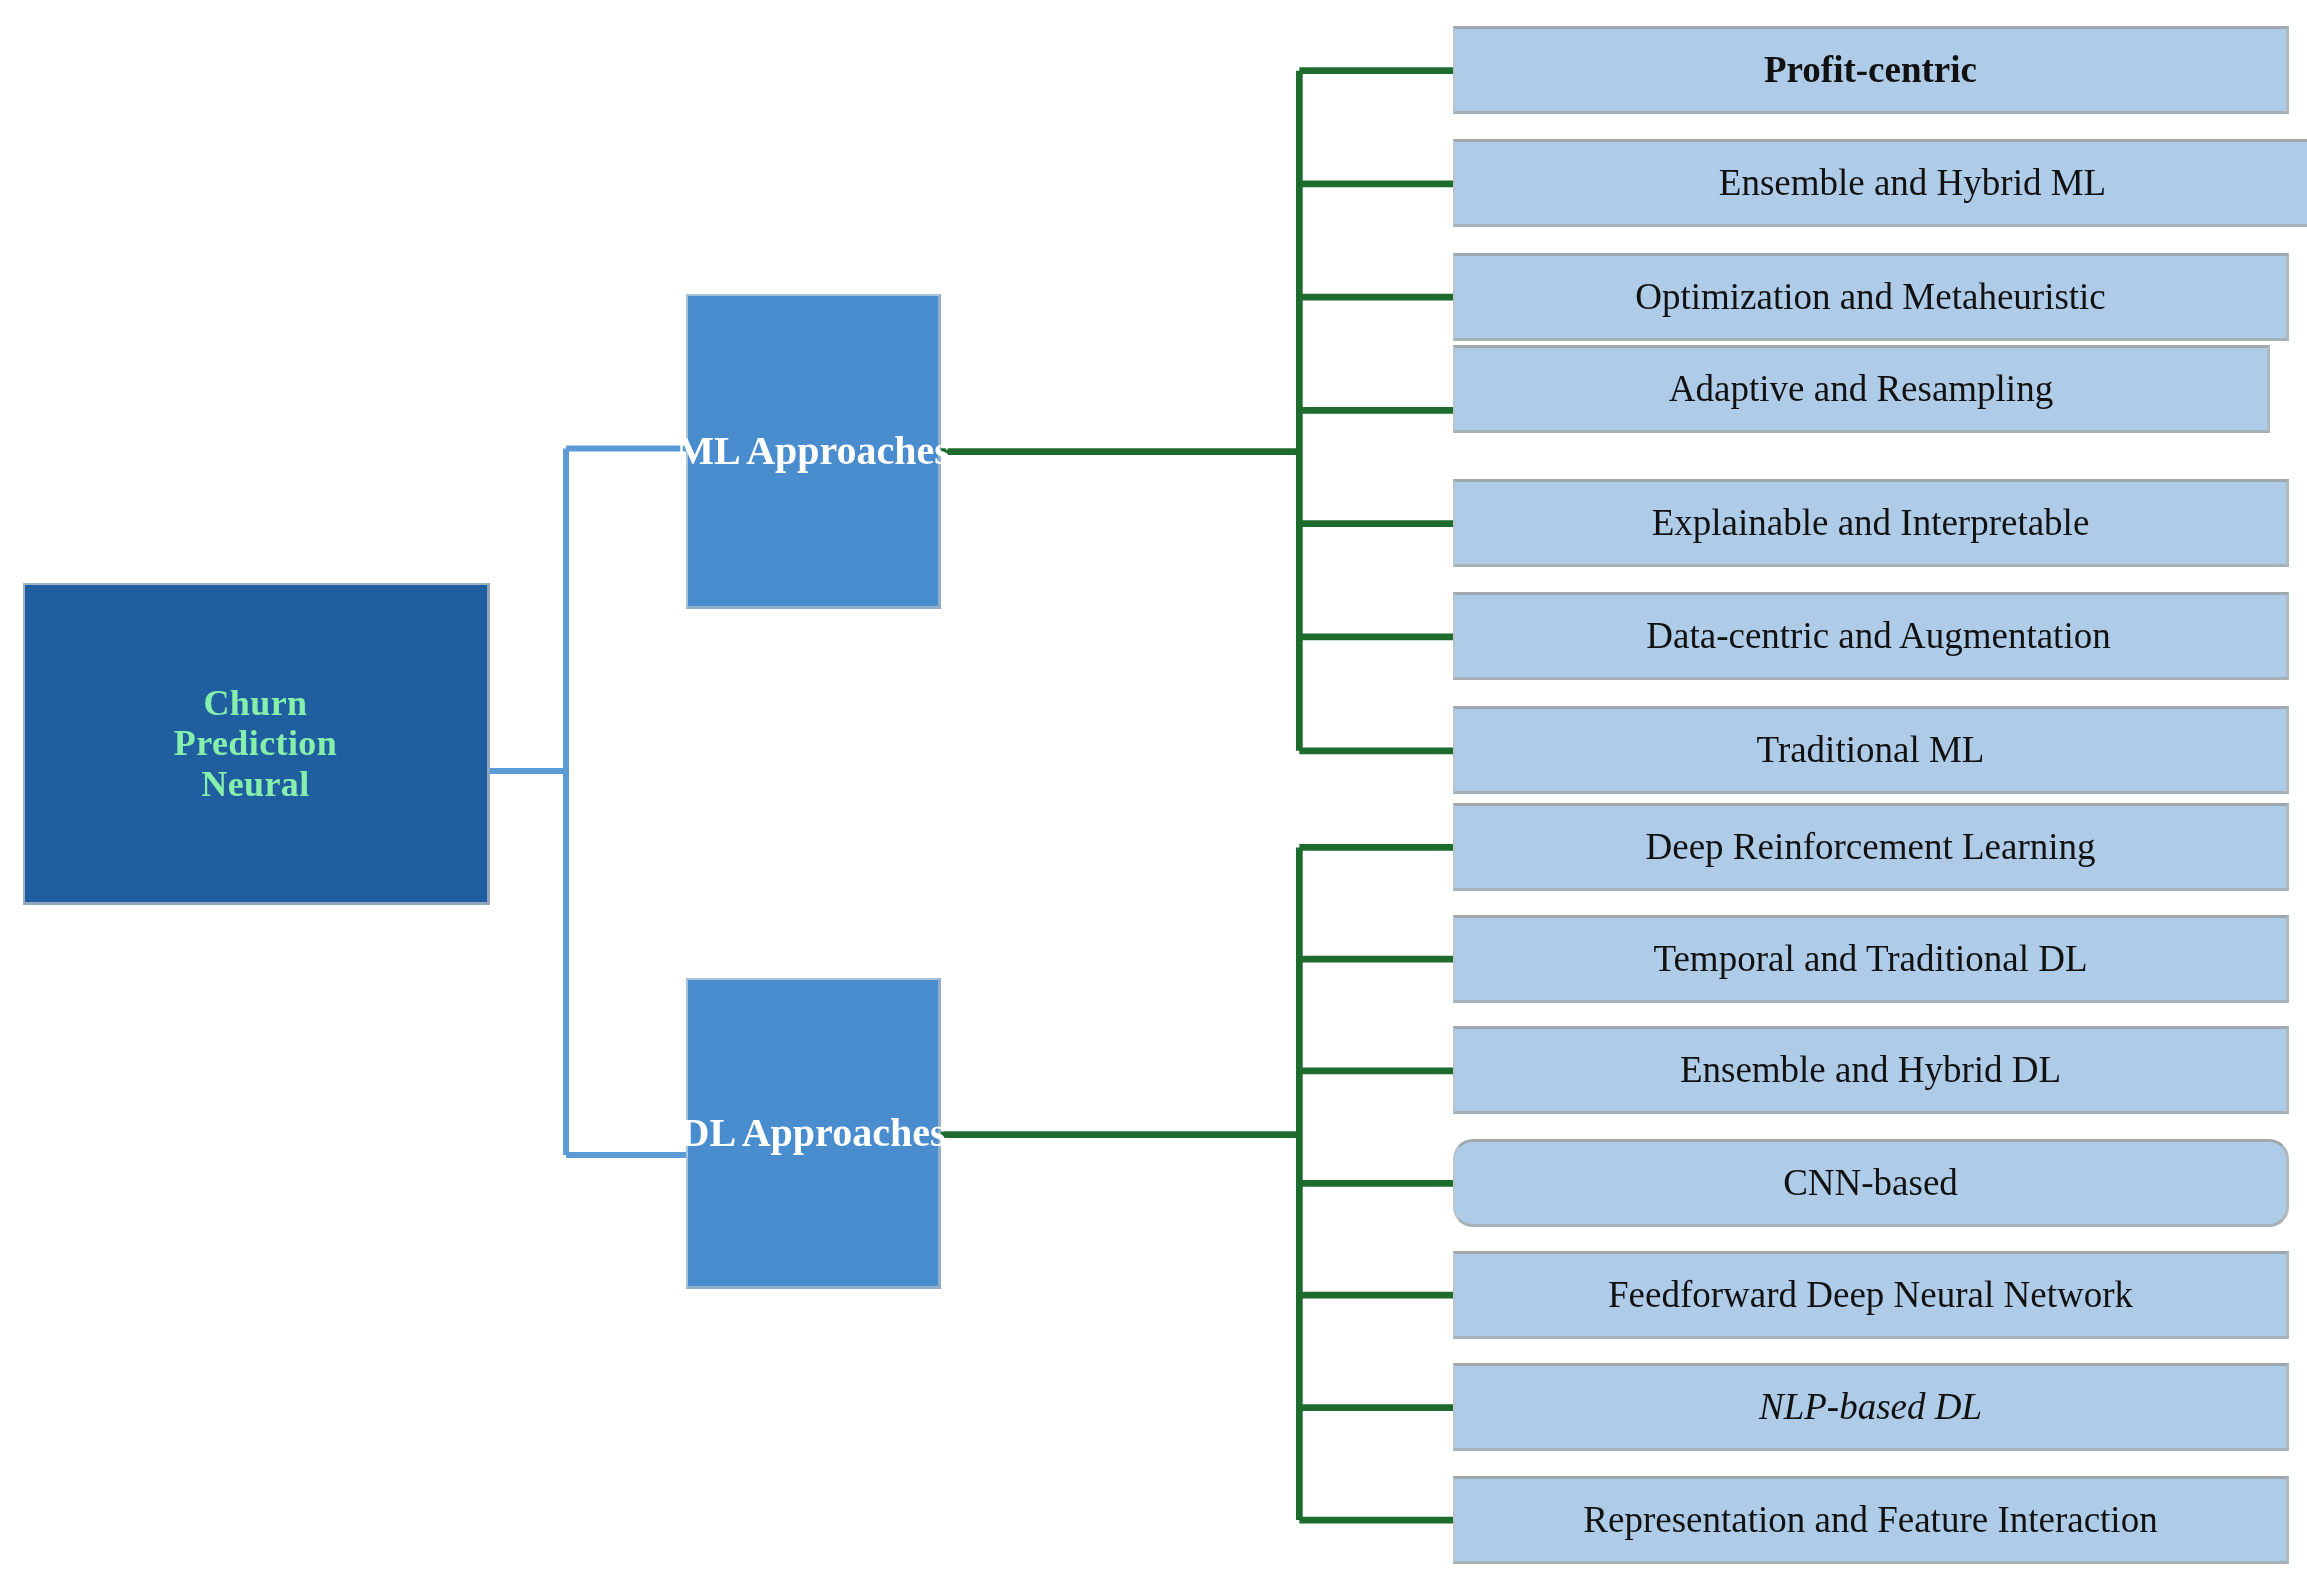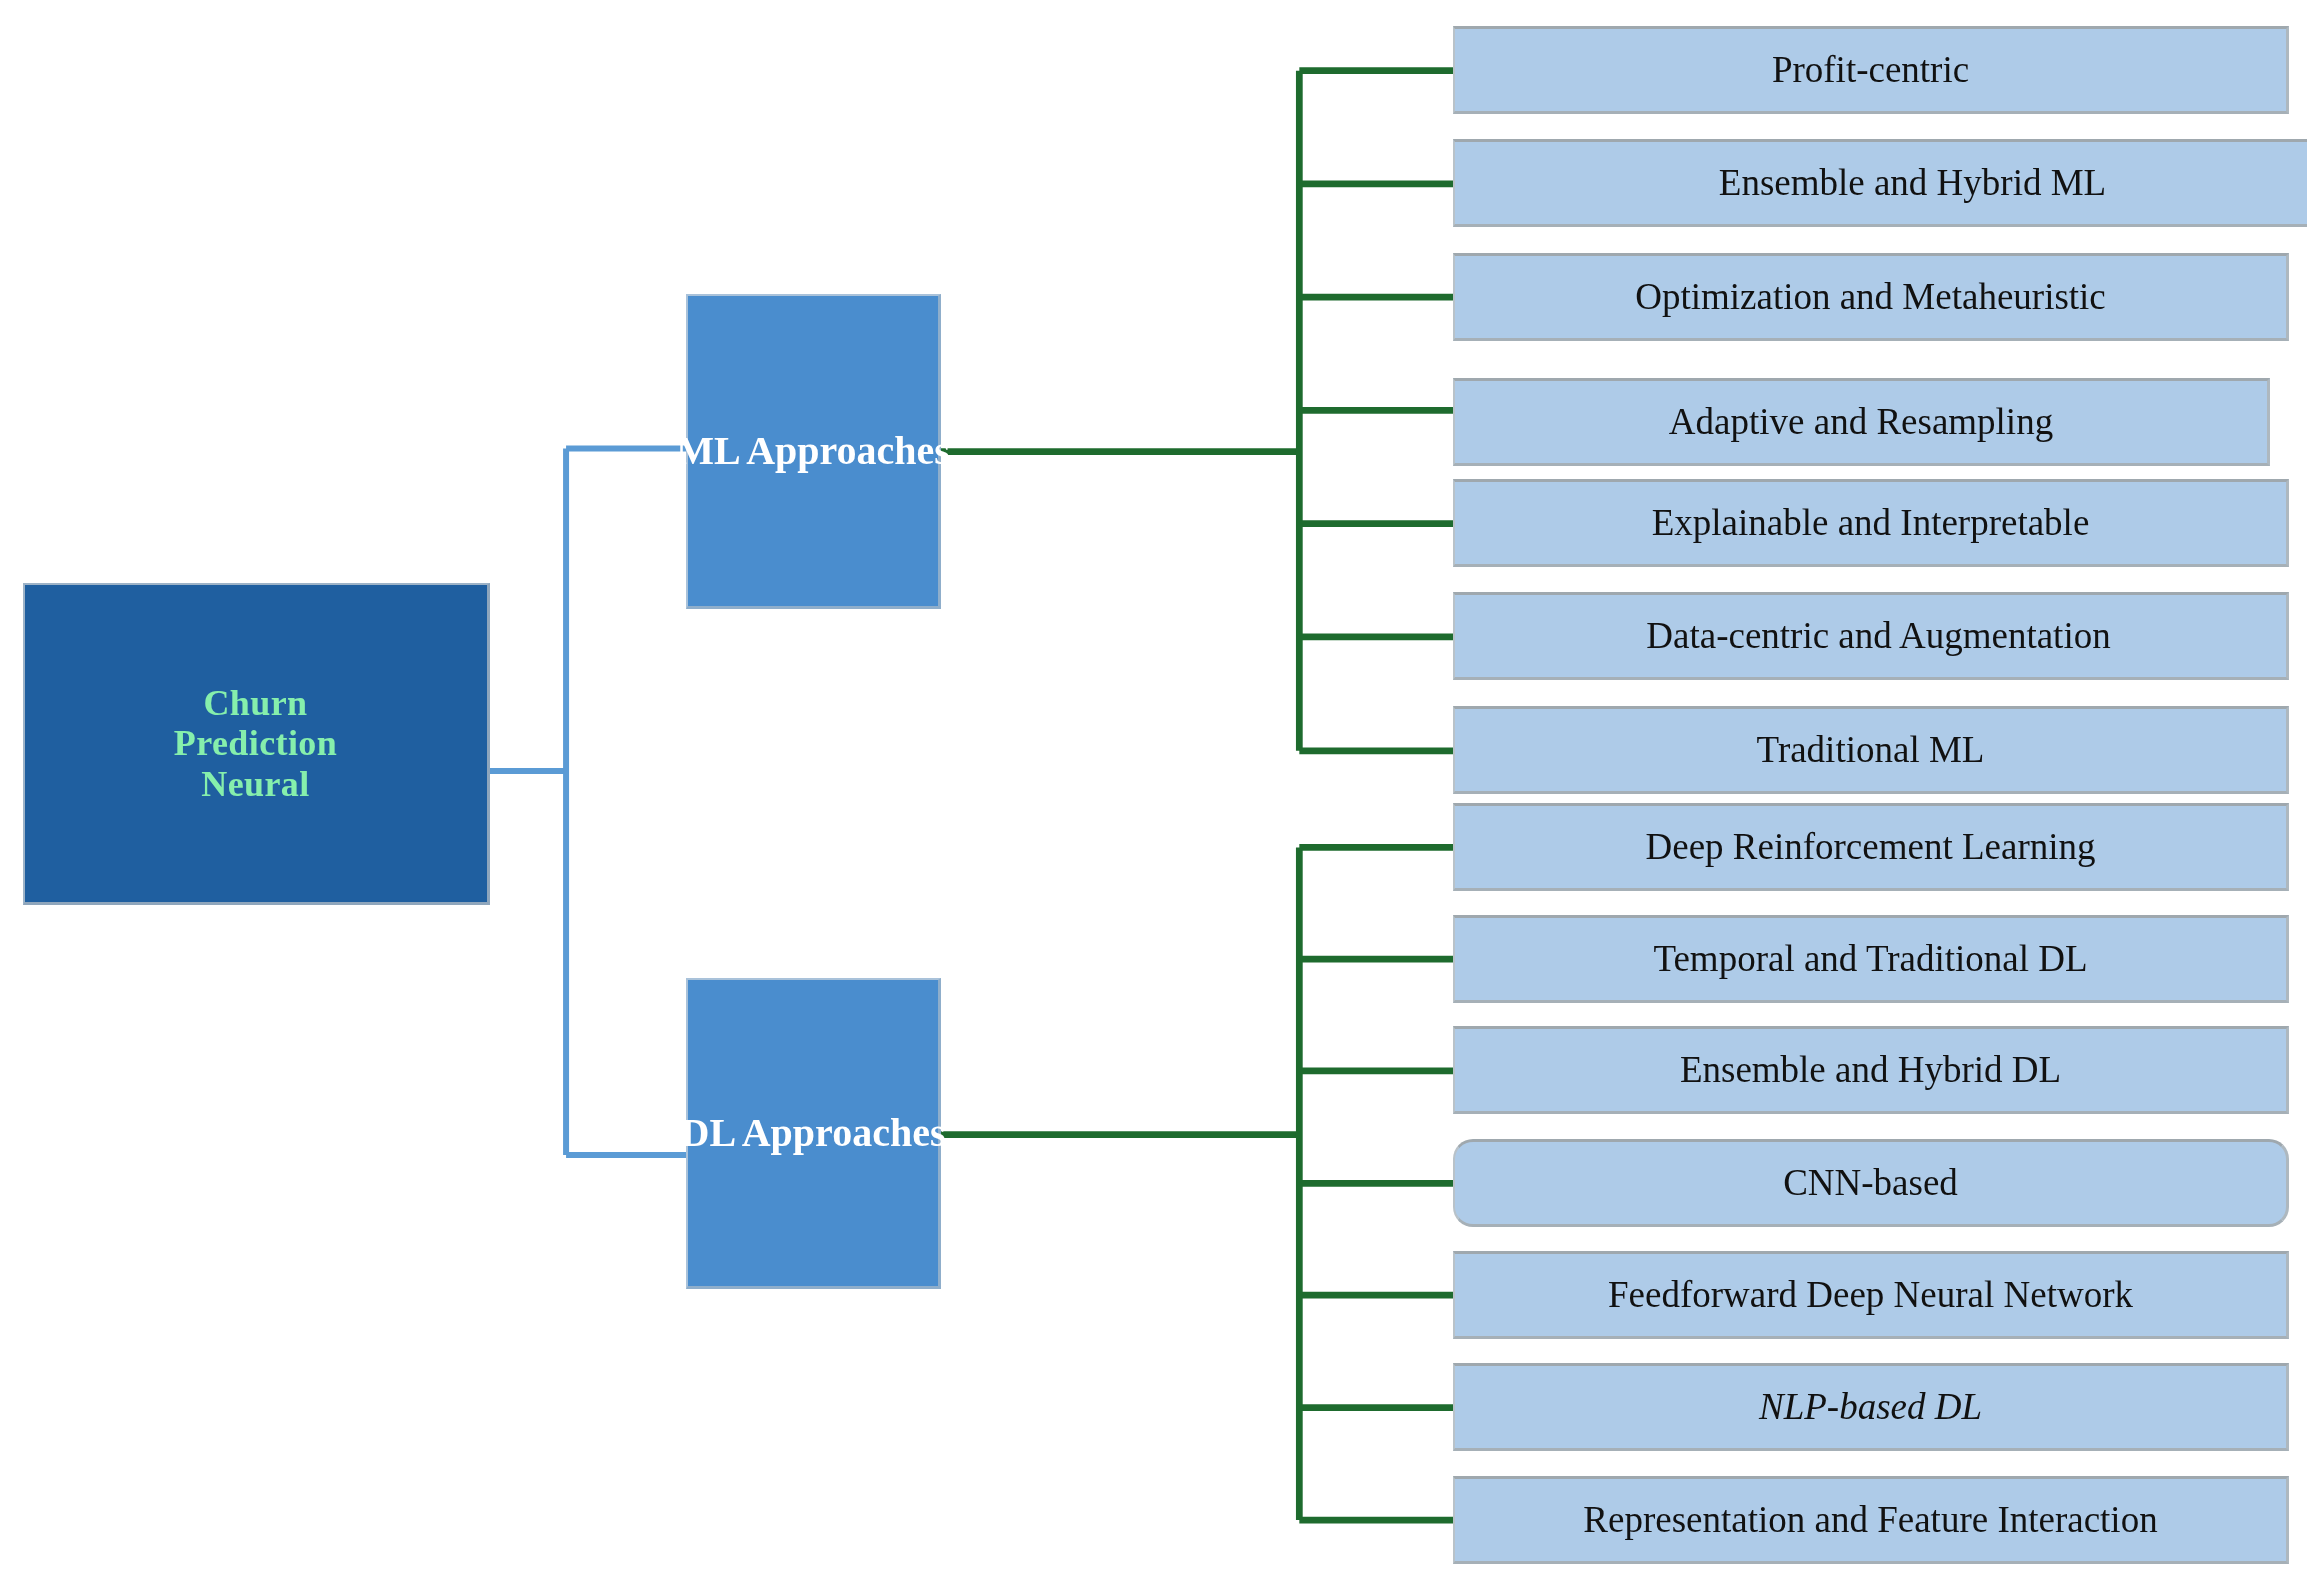--- a/index.html
+++ b/index.html
@@ -123,30 +123,30 @@
   </div>
 
   <div class="node branch" style="left:686px; top:294px; width:255px; height:315px;">
     <span>ML Approaches</span>
   </div>
 
   <div class="node branch" style="left:686px; top:978px; width:255px; height:311px;">
     <span>DL Approaches</span>
   </div>
 
-  <div class="node leaf" style="left:1453px; top:26px; width:836px; height:88px;">
+  <div class="node leaf" style="left:1453px; top:26px; width:836px; height:88px;font-weight:bold;">
     <span>Profit-centric</span>
   </div>
   <div class="node leaf" style="left:1453px; top:139px; width:920px; height:88px;">
     <span>Ensemble and Hybrid ML</span>
   </div>
   <div class="node leaf" style="left:1453px; top:253px; width:836px; height:88px;">
     <span>Optimization and Metaheuristic</span>
   </div>
-  <div class="node leaf" style="left:1453px; top:378px; width:817px; height:88px;">
+  <div class="node leaf" style="left:1453px; top:345px; width:817px; height:88px;">
     <span>Adaptive and Resampling</span>
   </div>
   <div class="node leaf" style="left:1453px; top:479px; width:836px; height:88px;">
     <span>Explainable and Interpretable</span>
   </div>
   <div class="node leaf" style="left:1453px; top:592px; width:836px; height:88px;padding-left:16px;">
     <span>Data-centric and Augmentation</span>
   </div>
   <div class="node leaf" style="left:1453px; top:706px; width:836px; height:88px;">
     <span>Traditional ML</span>

